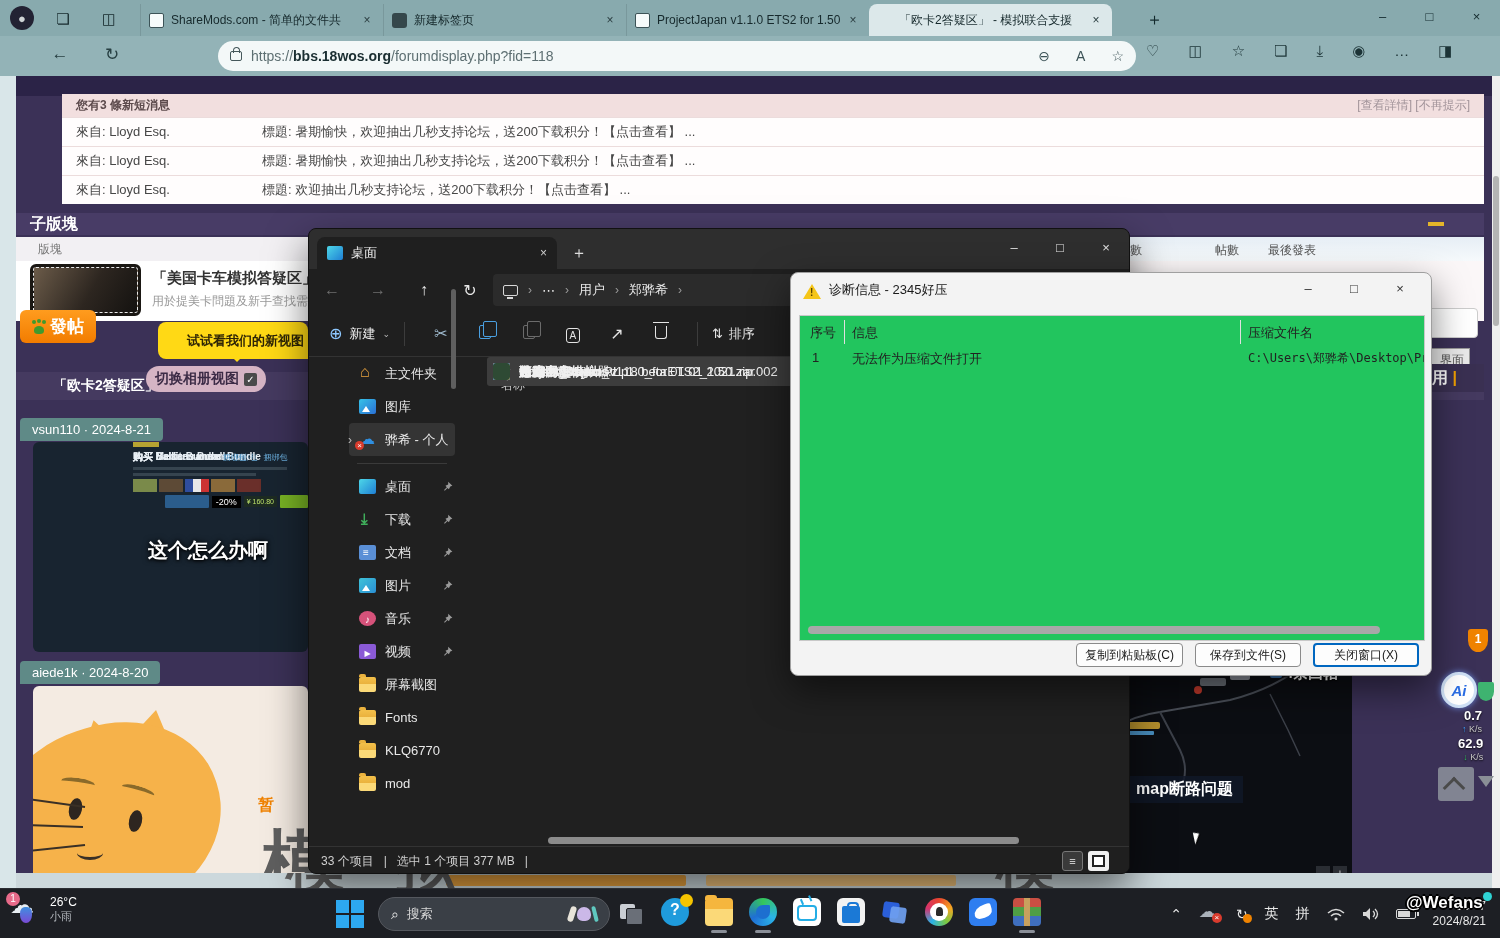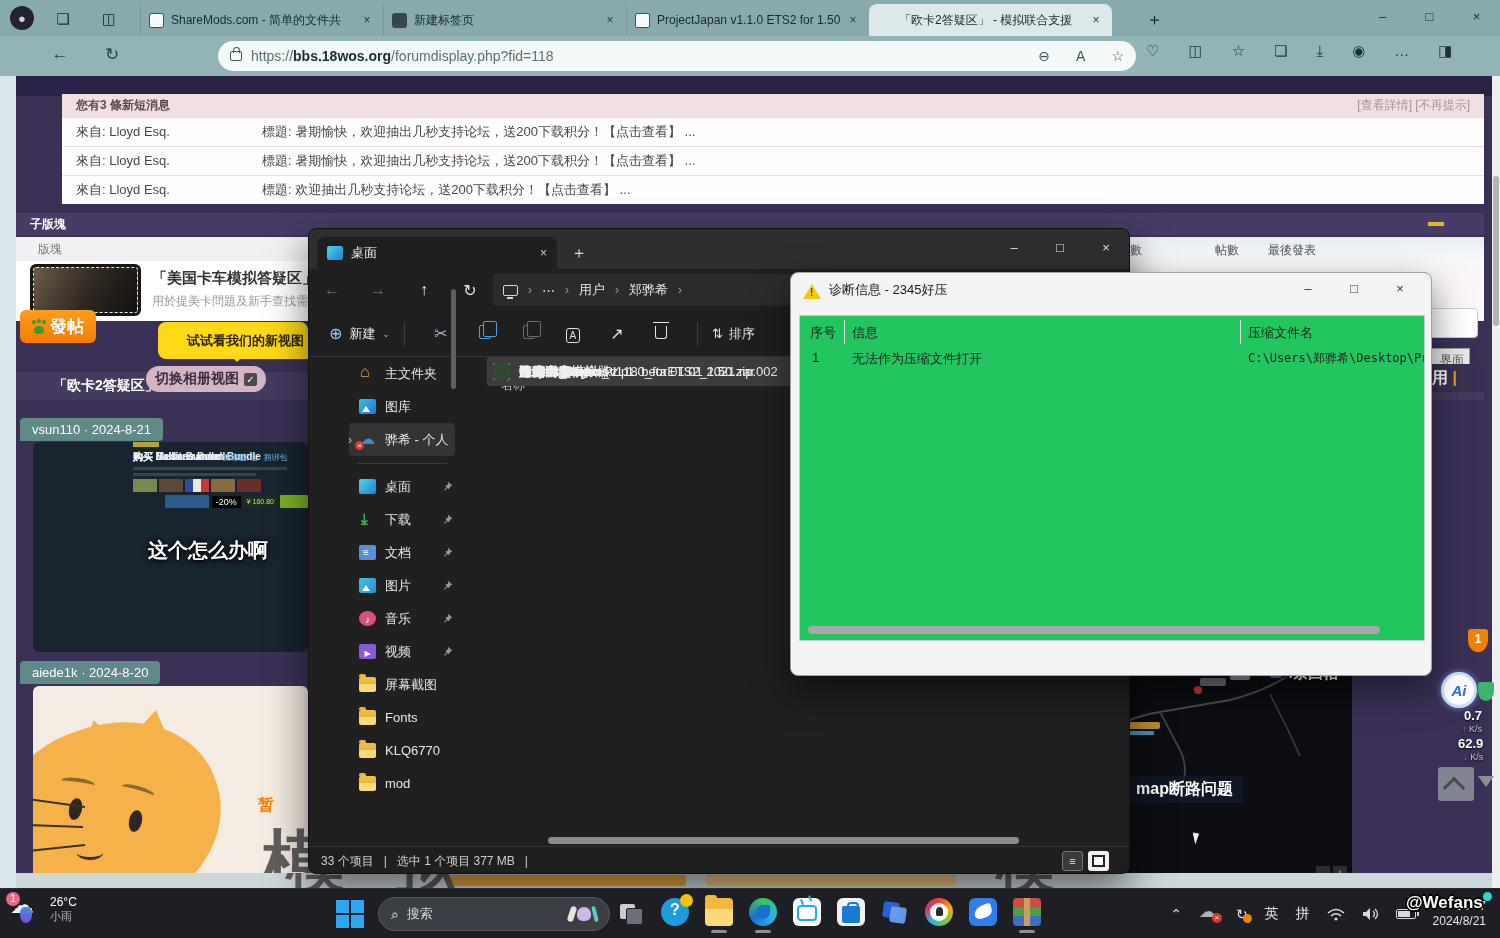--- a/index.html
+++ b/index.html
@@ -36,21 +36,21 @@
   .page{position:absolute;left:0;top:76px;width:1500px;height:812px;background:#3b3157;overflow:hidden;}
   .leftstrip{position:absolute;left:0;top:0;width:16px;height:812px;background:#d9e6e9;}
   .pgscroll{position:absolute;right:0;top:0;width:8px;height:812px;background:#efefef;}
   .pgthumb{position:absolute;right:1px;top:100px;width:6px;height:150px;background:#b4b4b4;border-radius:3px;}
   .topband{position:absolute;left:16px;top:0;width:1476px;height:20px;background:#2b2347;}
   .notice{position:absolute;left:16px;top:18px;width:1468px;padding-left:46px;}
   .notice .nhead{height:23px;background:#f2dfdf;display:flex;align-items:center;padding:0 14px;font-size:12px;font-weight:bold;color:#5c4a4c;}
   .notice .nact{margin-left:auto;color:#a2949a;font-weight:normal;}
   .nrow{height:29px;background:#fffdfd;border-top:1px solid #ecdcdc;display:flex;align-items:center;font-size:13px;color:#474747;}
   .nrow .from{width:200px;padding-left:14px;}
-  .subbar{position:absolute;left:16px;top:137px;width:1468px;height:22px;background:#483c66;color:#fff;font-size:12px;font-weight:bold;line-height:22px;padding-left:14px;}
+  .subbar{position:absolute;left:16px;top:137px;width:1468px;height:22px;background:#483c66;color:#fff;font-size:16px;font-weight:bold;line-height:22px;padding-left:14px;}
   .subbar .dash{position:absolute;right:40px;top:9px;width:16px;height:4px;background:#e3b52a;}
   .boardwrap{position:absolute;left:16px;top:161px;width:1468px;height:84px;background:#fff;}
   .bhead{height:24px;background:#f2f0f3;font-size:12px;color:#777;line-height:24px;padding-left:22px;}
   .truckimg{position:absolute;left:17px;top:30px;width:105px;height:46px;background:linear-gradient(120deg,#6b5b49,#2d2620 55%,#141210);border-radius:3px;border:1px dashed #e8e8e8;outline:3px solid #1a1713;}
   .btitle{position:absolute;left:136px;top:32px;font-size:15px;font-weight:bold;color:#333;}
   .bdesc{position:absolute;left:136px;top:56px;font-size:12px;color:#999;}
   .colhead{position:absolute;left:1060px;top:161px;width:424px;height:24px;background:linear-gradient(#e6eef5,#f6fafc);font-size:12px;color:#555;}
   .colhead span{position:absolute;top:5px;}
   .rowpink{position:absolute;left:1060px;top:185px;width:424px;height:60px;background:#fbf7f8;}
   .postbtn{position:absolute;left:20px;top:234px;width:76px;height:33px;background:linear-gradient(#ff9c1e,#f27c00);border-radius:6px;color:#fff;font-size:17px;font-weight:bold;display:flex;align-items:center;justify-content:center;gap:4px;}
@@ -835,20 +835,28 @@
       <span class="dh" style="left:10px">序号</span>
       <span class="dh" style="left:52px">信息</span>
       <span class="dh" style="left:448px">压缩文件名</span>
       <span class="dvline" style="left:44px"></span>
       <span class="dvline" style="left:440px"></span>
       <span class="dr" style="left:12px">1</span>
       <span class="dr" style="left:52px">无法作为压缩文件打开</span>
       <span class="dr dpath" style="left:448px;right:0;overflow:hidden">C:\Users\郑骅希\Desktop\Proj</span>
       <div class="dhscroll"></div>
     </div>
+    <div class="dbtns">
+
+        <div class="dbtn">复制到粘贴板(C)</div>
+
+        <div class="dbtn">保存到文件(S)</div>
+
+        <div class="dbtn selected">关闭窗口(X)</div>
+      </div>
   </div>
 
   <div class="taskbar">
     <div class="weather">
       <span class="wcloud">
           <span class="wbadge">1</span>
         </span>
       <span class="wtxt"><span>26°C</span><br><span class="c2">小雨</span></span>
     </div>
     <div class="startbtn">

